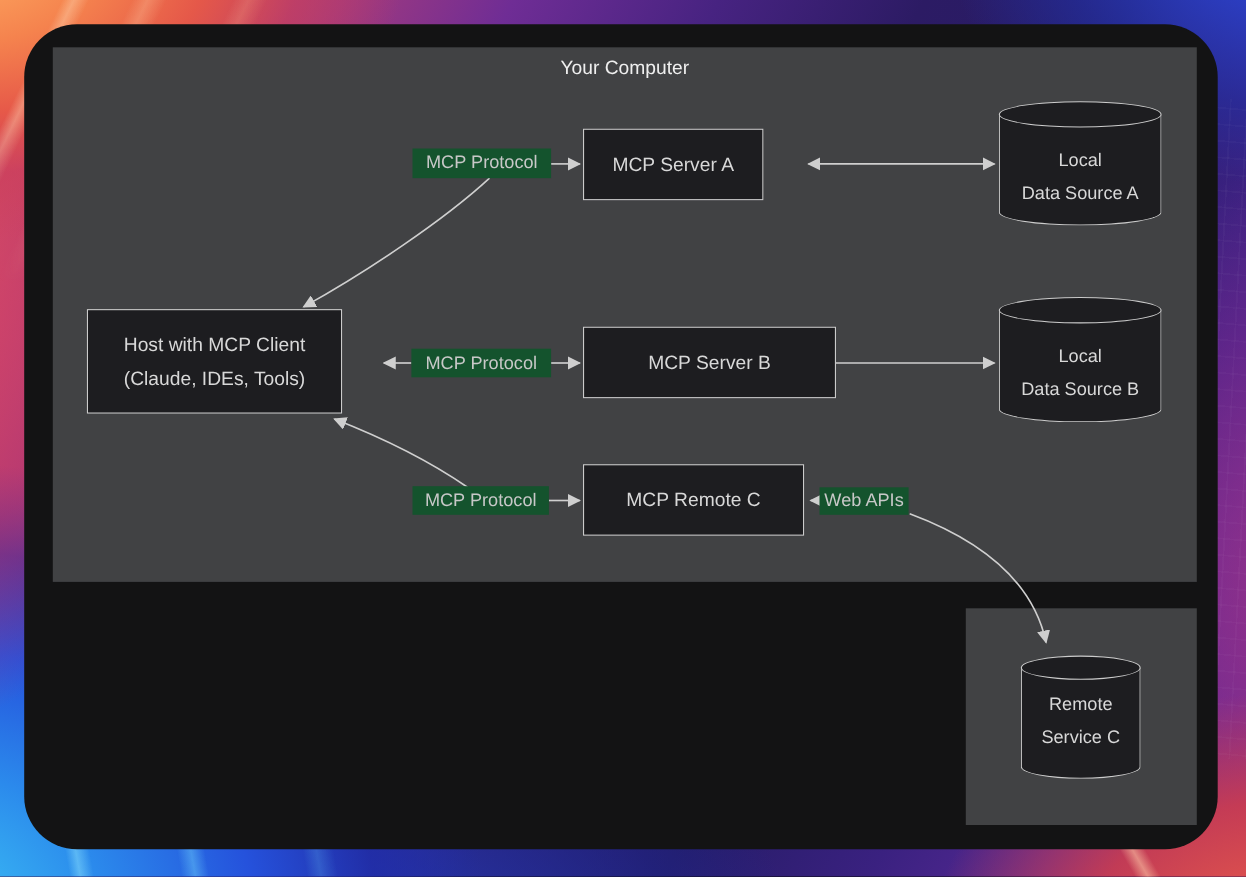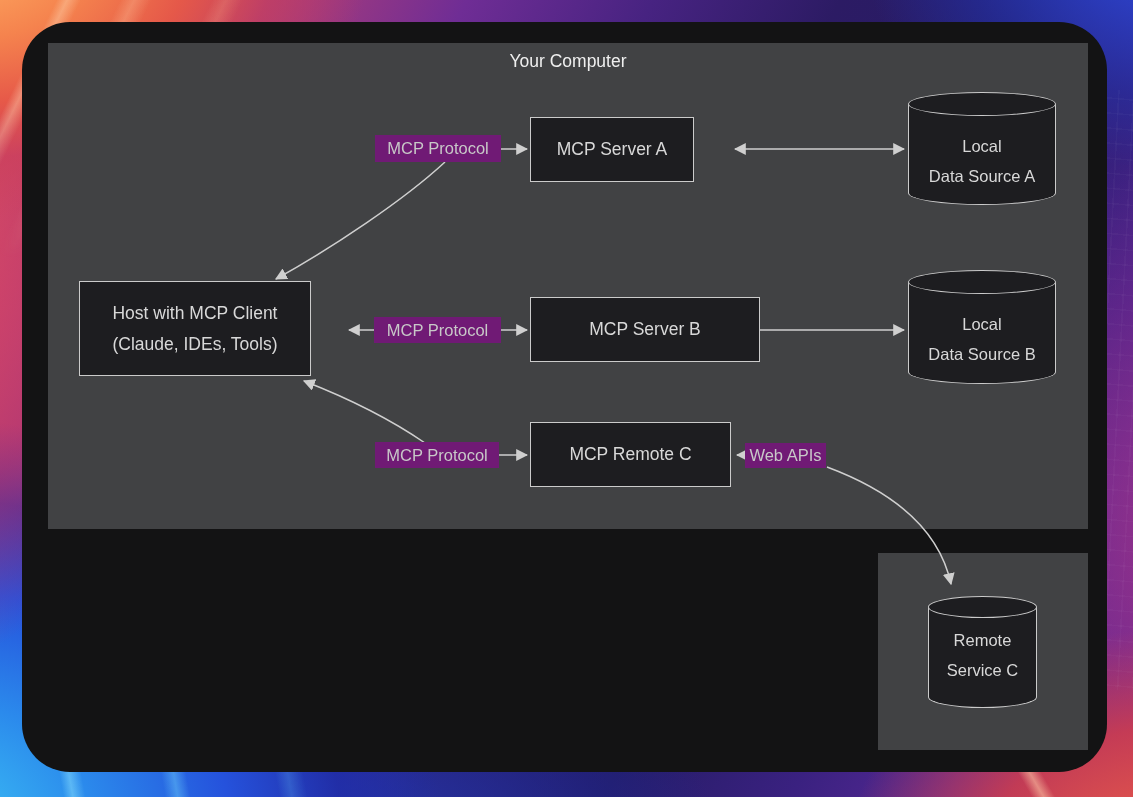--- a/index.html
+++ b/index.html
@@ -64,21 +64,21 @@
     border-radius:0 0 50% 50% / 0 0 12px 12px; z-index:1; }
   .cyl-label { position:absolute; inset:0; padding-top:24px; z-index:3;
     display:flex; flex-direction:column; align-items:center; justify-content:center;
     color:#d8d8d8; font-size:16.5px; line-height:30px; text-align:center; }
   .cyl.small .cyl-top { height:22px; }
   .cyl.small .cyl-body { top:11px; border-radius:0 0 50% 50% / 0 0 11px 11px; }
   .cyl.small .cyl-label { padding-top:6px; }
 
   
   .edges { position:absolute; inset:0; pointer-events:none; z-index:4; }
-  .edge-label { position:absolute; background:#701a75; color:#c8c8c8; font-size:16.5px;
+  .edge-label { position:absolute; background:#14532d; color:#c8c8c8; font-size:16.5px;
     display:flex; align-items:center; justify-content:center; z-index:5; }
   .node, .cyl { z-index:6; }
 </style>
 </head>
 <body>
 
 <div class="stage">
 
   <div class="wallpaper"></div>
   <div class="bg-grid"></div>

